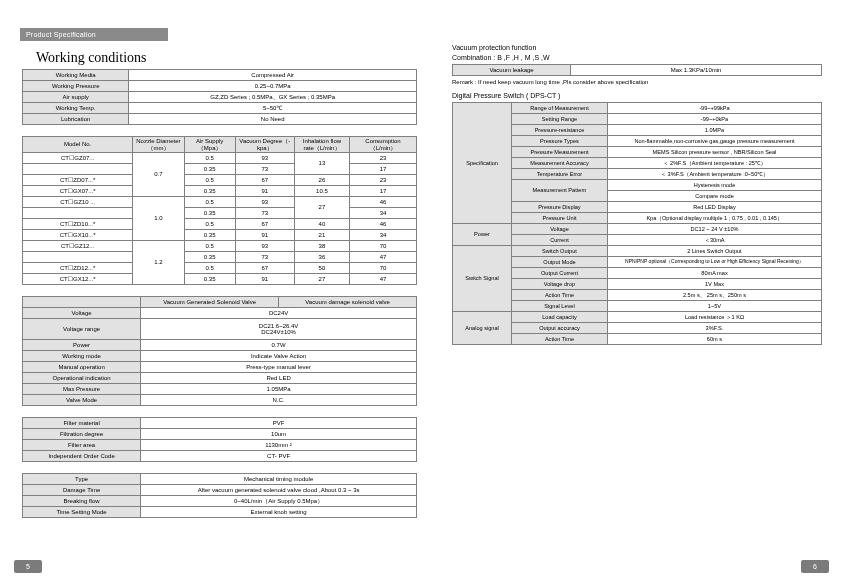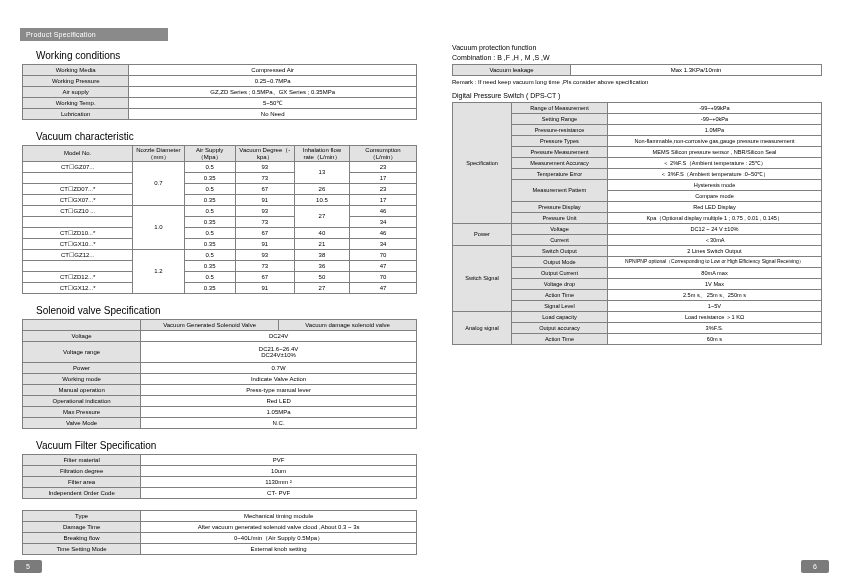--- a/index.html
+++ b/index.html
@@ -24,24 +24,25 @@
     font-size: 7px;
     line-height: 13px;
     padding-left: 6px;
     letter-spacing: 0.2px;
   }
 
   .col-left { position: absolute; left: 22px; top: 50px; width: 395px; }
   .col-right { position: absolute; left: 452px; top: 44px; width: 370px; }
 
   .section-title {
-    font-size: 10px;
+    font-size: 14px;
     font-weight: normal;
     margin: 0 0 3px 0;
     padding-left: 14px;
+    font-family: Liberation Serif, serif;
   }
 
   table.grid {
     border-collapse: collapse;
     width: 100%;
     font-size: 6px;
     table-layout: fixed;
   }
   table.grid td, table.grid th {
     border: 1px solid #808080;
@@ -122,21 +123,20 @@
         </tr>
         <tr>
           <td class="lbl hdr-gray2">Lubrication</td>
           <td>No Need</td>
         </tr>
       </tbody>
     </table>
 
     <div class="spacer"></div>
 
-    <div class="section-title">Vacuum characteristic</div>
     <table class="grid vc">
       <colgroup>
         <col style="width:28%">
           <col style="width:13%">
           <col style="width:13%">
         <col style="width:15%">
           <col style="width:14%">
           <col style="width:17%">
       </colgroup>
       <thead>
@@ -236,21 +236,20 @@
           <td>0.35</td>
           <td>91</td>
           <td>27</td>
           <td>47</td>
         </tr>
       </tbody>
     </table>
 
     <div class="spacer"></div>
 
-    <div class="section-title">Solenoid valve Specification</div>
     <table class="grid">
       <colgroup>
           <col style="width:30%">
           <col style="width:35%">
           <col style="width:35%">
         </colgroup>
       <thead>
         <tr>
           <th class="hdr-gray2"></th>
           <th class="hdr-gray2">Vacuum Generated Solenoid Valve</th>
@@ -289,21 +288,20 @@
         </tr>
         <tr>
           <td class="lbl hdr-gray2">Valve Mode</td>
           <td colspan="2">N.C.</td>
         </tr>
       </tbody>
     </table>
 
     <div class="spacer"></div>
 
-    <div class="section-title">Vacuum Filter Specification</div>
     <table class="grid">
       <colgroup>
           <col style="width:30%">
           <col style="width:70%">
         </colgroup>
       <tbody>
         <tr>
           <td class="lbl hdr-gray2">Filter material</td>
           <td>PVF</td>
         </tr>

